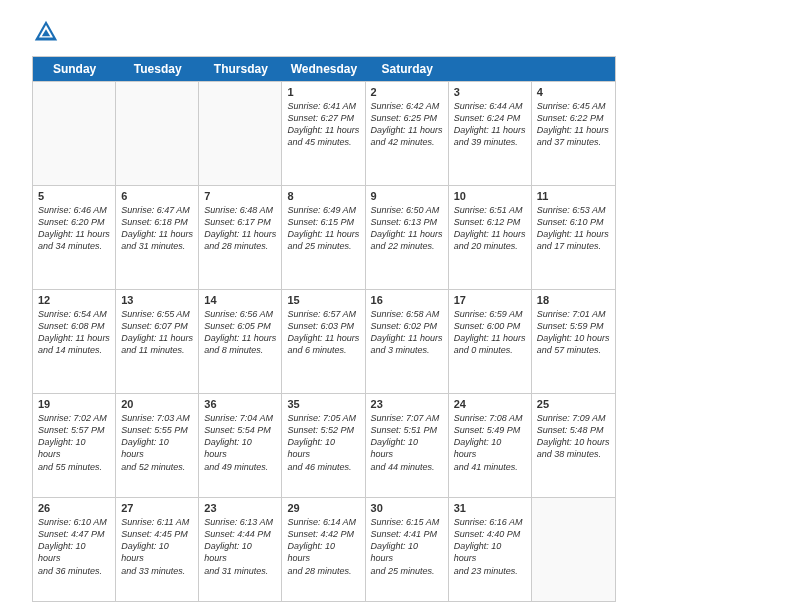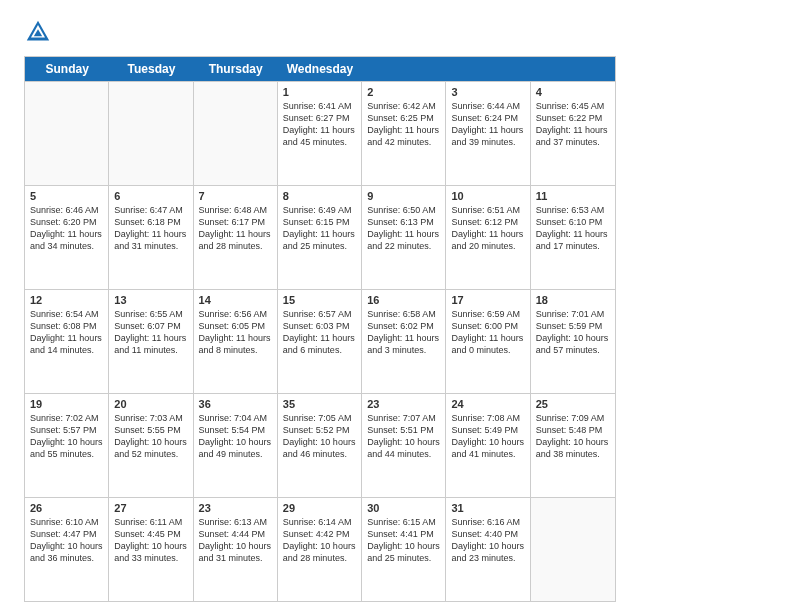--- a/index.html
+++ b/index.html
@@ -6,21 +6,21 @@
     body {
       font-family: Arial, sans-serif;
       background: #fff;
       width: 792px;
       height: 612px;
       overflow: hidden;
     }
     .page {
       width: 636px;
       height: 612px;
-      padding: 18px 20px 10px 24px;
+      padding: 18px 20px 10px 32px;
       display: flex;
       flex-direction: column;
     }
     .header {
       display: flex;
       justify-content: space-between;
       align-items: flex-start;
       margin-bottom: 10px;
     }
     .logo {
@@ -107,20 +107,21 @@
     .day-num {
       font-size: 11px;
       font-weight: bold;
       color: #333;
       margin-bottom: 2px;
     }
     .day-info {
       font-size: 9px;
       line-height: 1.35;
       color: #333;
+      font-style: italic;
     }
   </style>
 </head>
 <body>
 
 <div class="page">
   <div class="header">
     <div class="logo">
       <svg class="logo-icon" viewBox="0 0 40 40">
         <polygon points="20,4 36,32 4,32" fill="#1a6eb5"></polygon>
@@ -137,20 +138,21 @@
       <div class="location"></div>
     </div>
   </div>
 
   <div class="calendar">
     <div class="cal-header">
     <div class="cal-header-cell">Sunday</div>
         <div class="cal-header-cell">Tuesday</div>
         <div class="cal-header-cell">Thursday</div>
         <div class="cal-header-cell">Wednesday</div>
+        <div class="cal-header-cell">Saturday</div>
       </div>
     <div class="cal-body">
     <div class="cal-row">
           <div class="cal-cell empty"></div>
           <div class="cal-cell empty"></div>
           <div class="cal-cell empty"></div>
           <div class="cal-cell">
             <div class="day-num">1</div>
             <div class="day-info">Sunrise: 6:41 AM<br>Sunset: 6:27 PM<br>Daylight: 11 hours<br>and 45 minutes.</div>
           </div>

